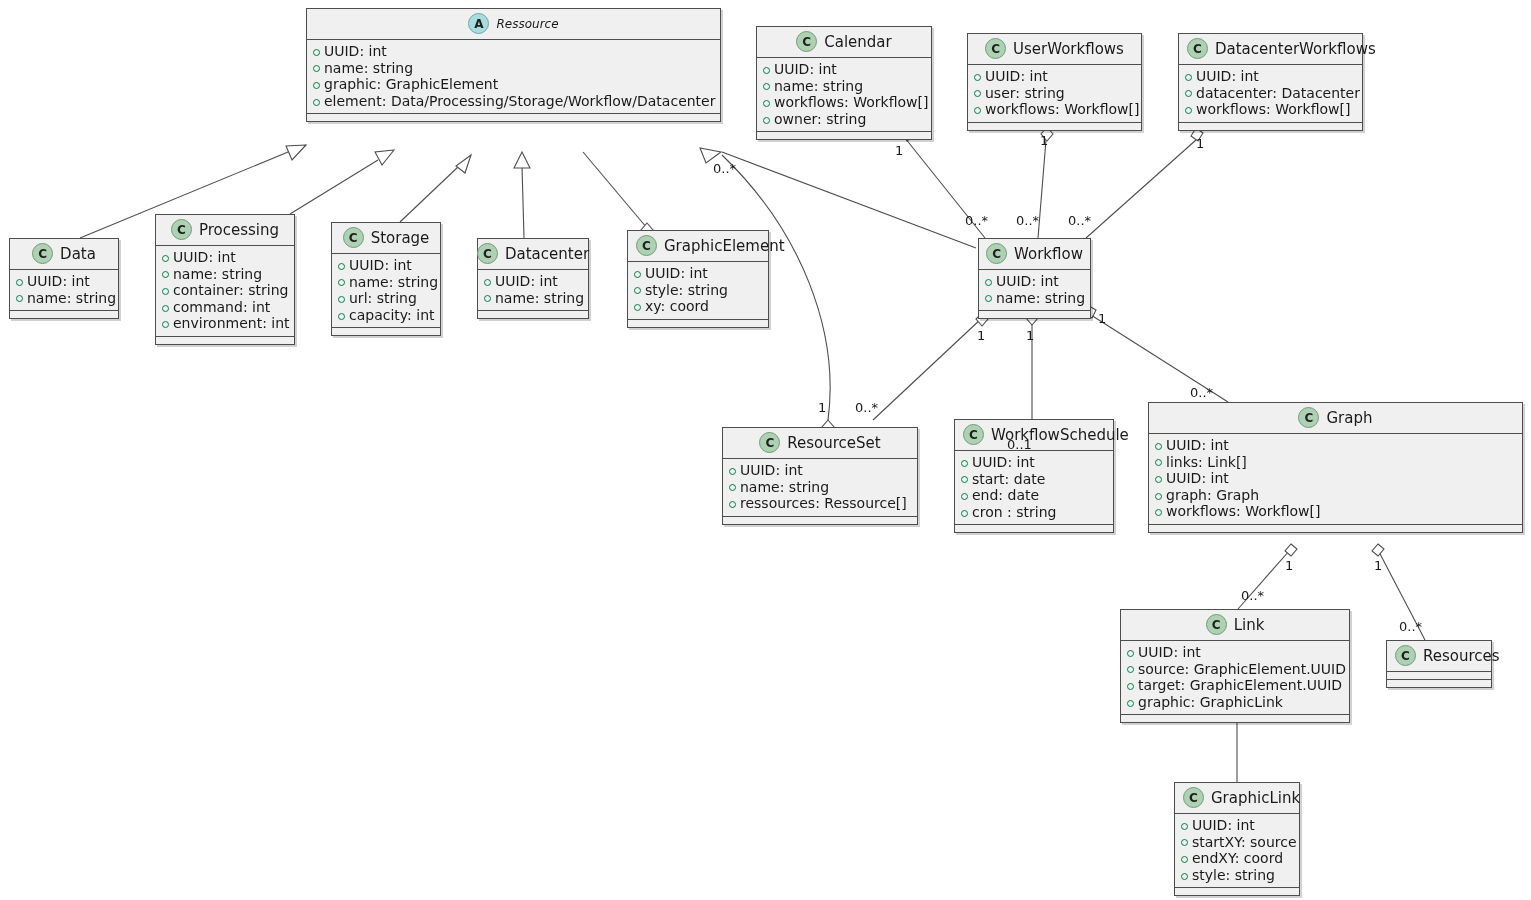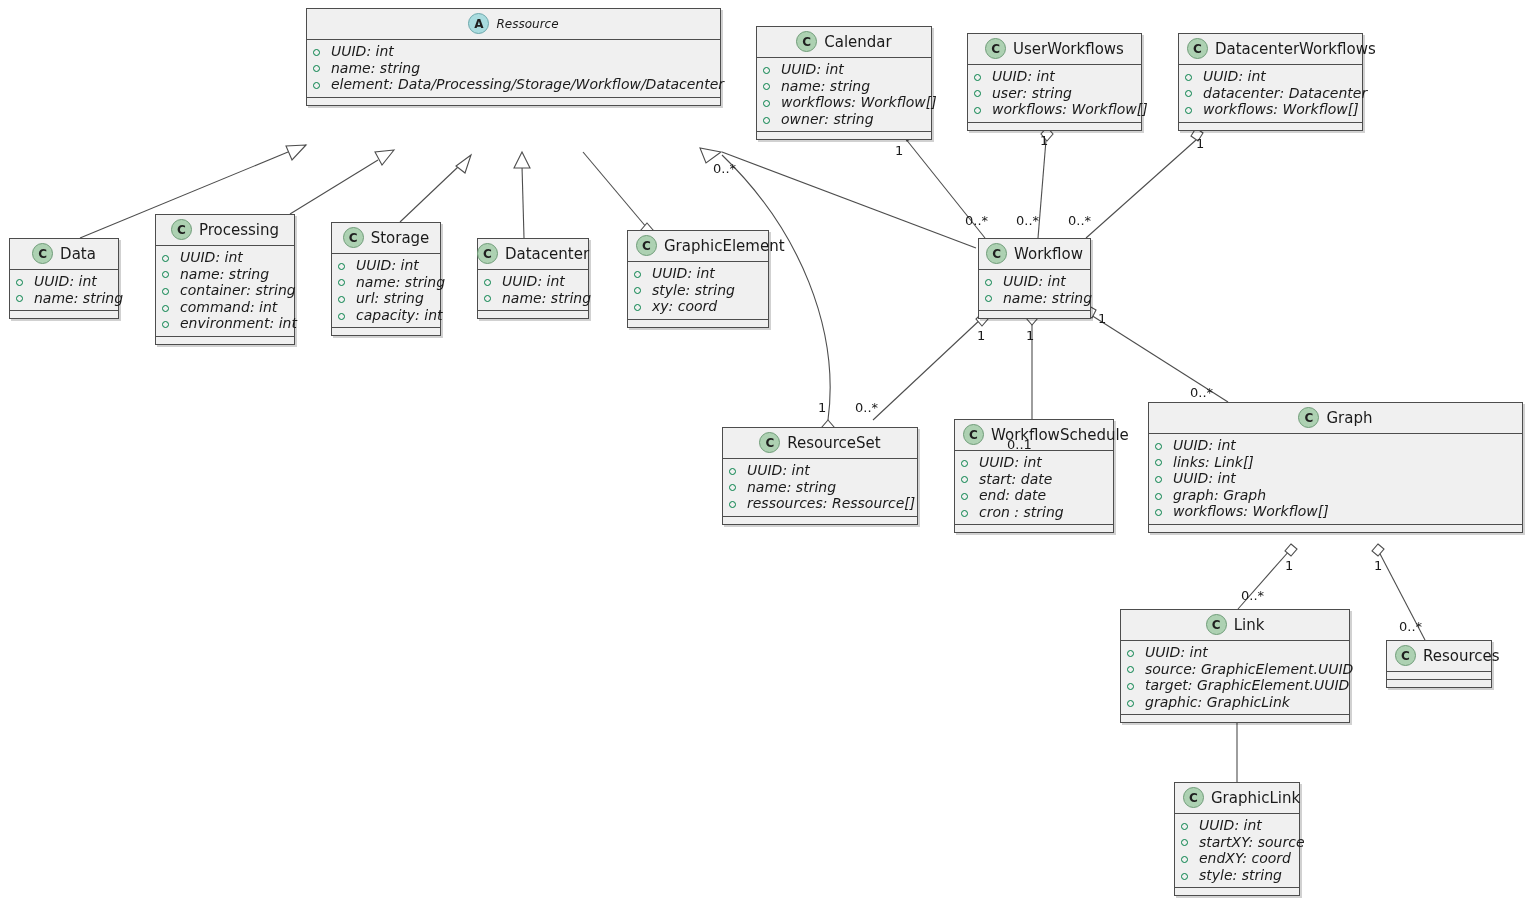--- a/index.html
+++ b/index.html
@@ -37,21 +37,21 @@
   .cls-title{font-size:15px;color:#1a1a1a;}
   .cls-title.abstract{font-style:italic;font-size:12px;}
   .cls-body{
     padding:3px 6px 4px 6px;
     border-bottom:1px solid #4d4d4d;
     background:#f0f0f0;
   }
   .cls-body.empty{padding:0;height:7px;}
   .attr{
     font-size:14px;color:#1a1a1a;line-height:16.6px;
-    white-space:nowrap;display:flex;align-items:center;gap:11px;font-style:italic;
+    white-space:nowrap;display:flex;align-items:center;gap:4px;
   }
   .vis{
     display:inline-block;width:7px;height:7px;border-radius:50%;
     border:1.3px solid #038048;box-sizing:border-box;flex:0 0 auto;
     position:relative;top:1px;
   }
   .cls-foot{height:7px;background:#f0f0f0;}
 
   .mult{
     position:absolute;font-size:13px;color:#1a1a1a;
@@ -121,20 +121,24 @@
         <span class="cls-title abstract">Ressource</span>
       </div>
       <div class="cls-body">
         <div class="attr">
           <span class="vis"></span>
           <span>UUID: int</span>
         </div>
         <div class="attr">
           <span class="vis"></span>
           <span>name: string</span>
+        </div>
+        <div class="attr">
+          <span class="vis"></span>
+          <span>graphic: GraphicElement</span>
         </div>
         <div class="attr">
           <span class="vis"></span>
           <span>element: Data/Processing/Storage/Workflow/Datacenter</span>
         </div>
       </div>
       <div class="cls-foot"></div>
     </div>
     <div class="umlclass" style="left: 756px; top: 26px; width: 176px;">
       <div class="cls-header">

